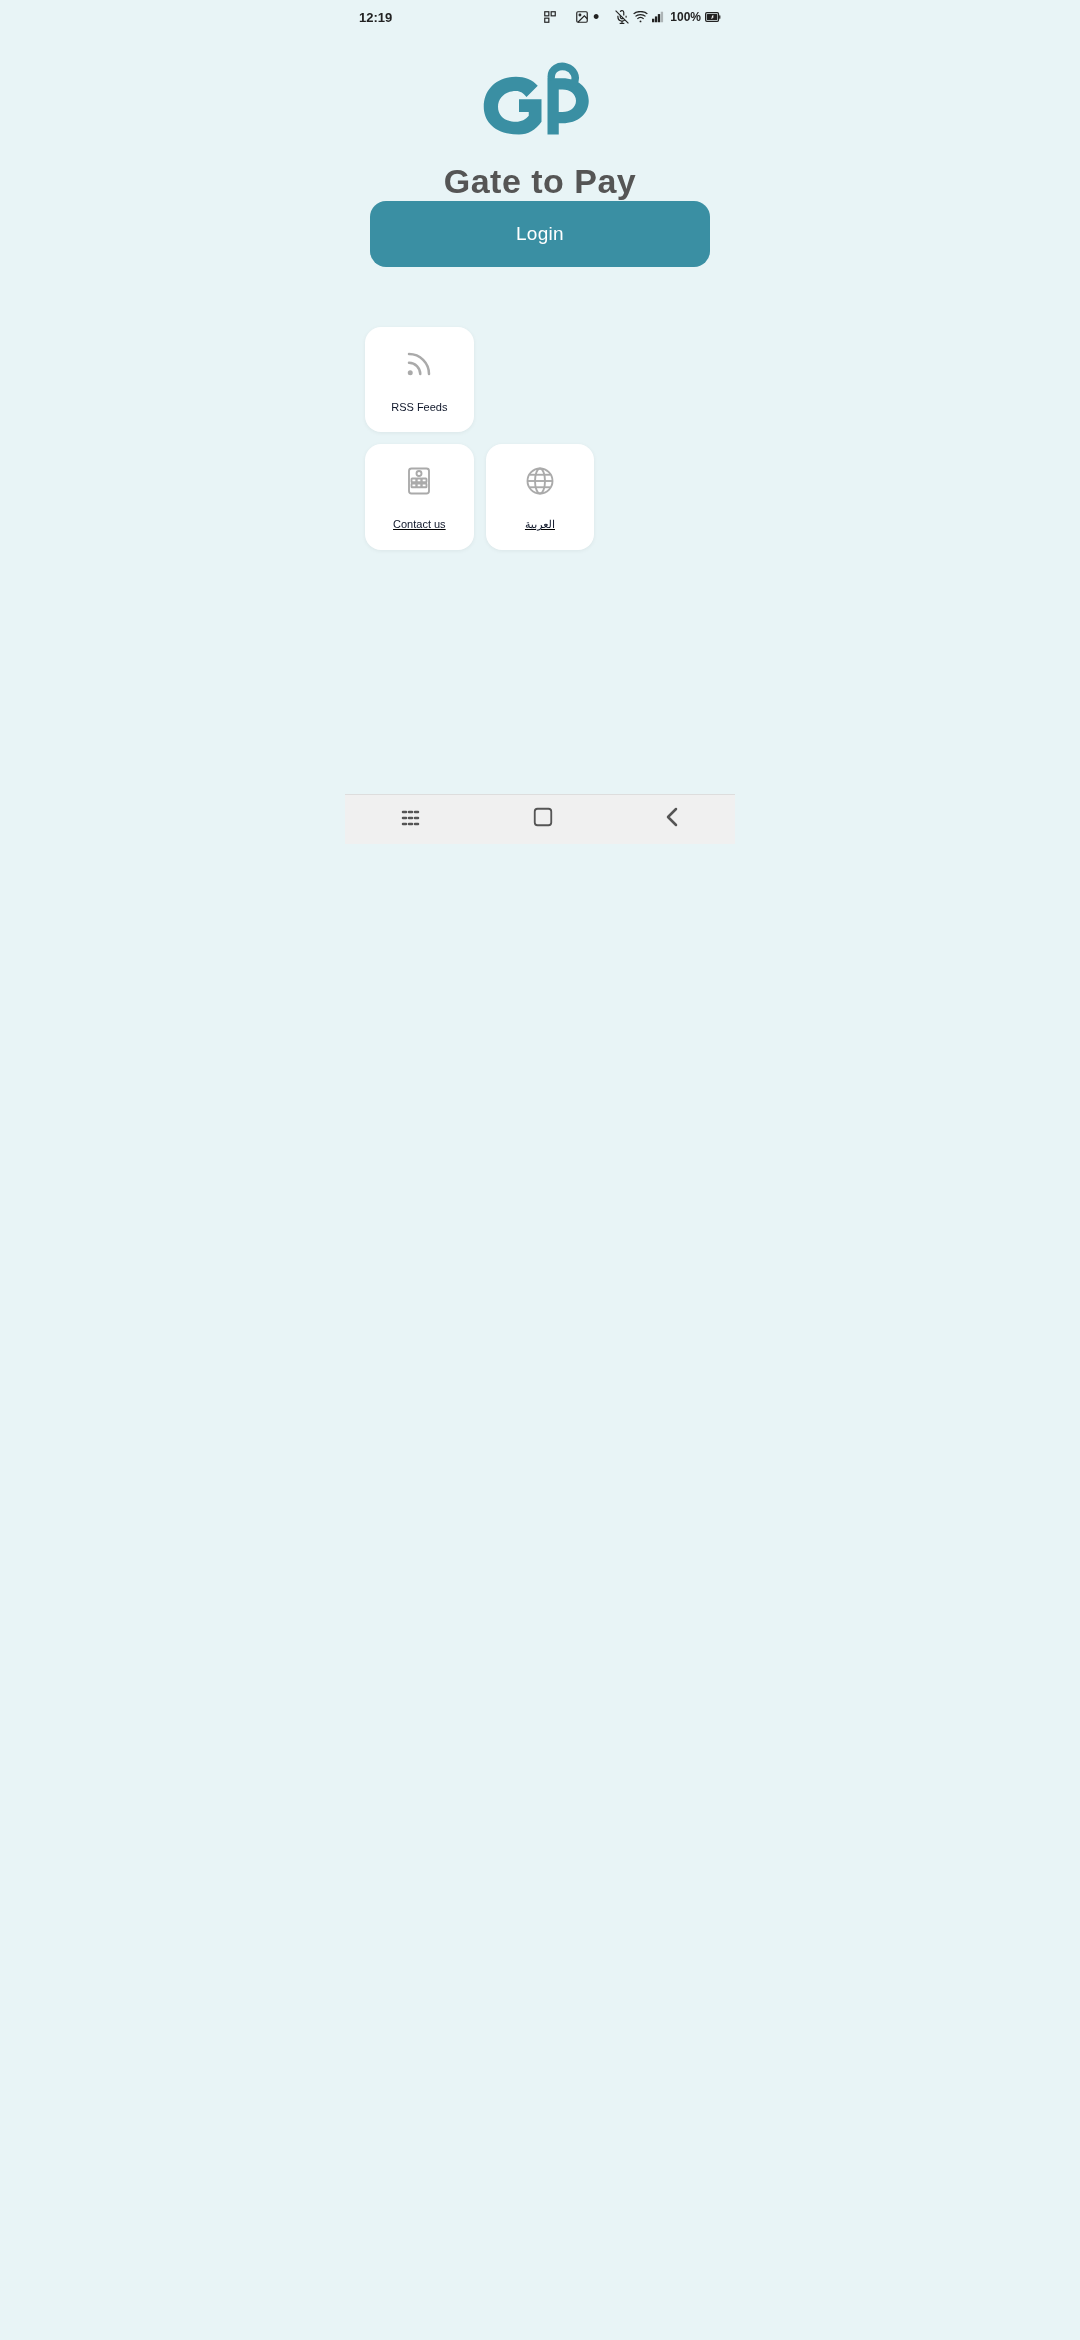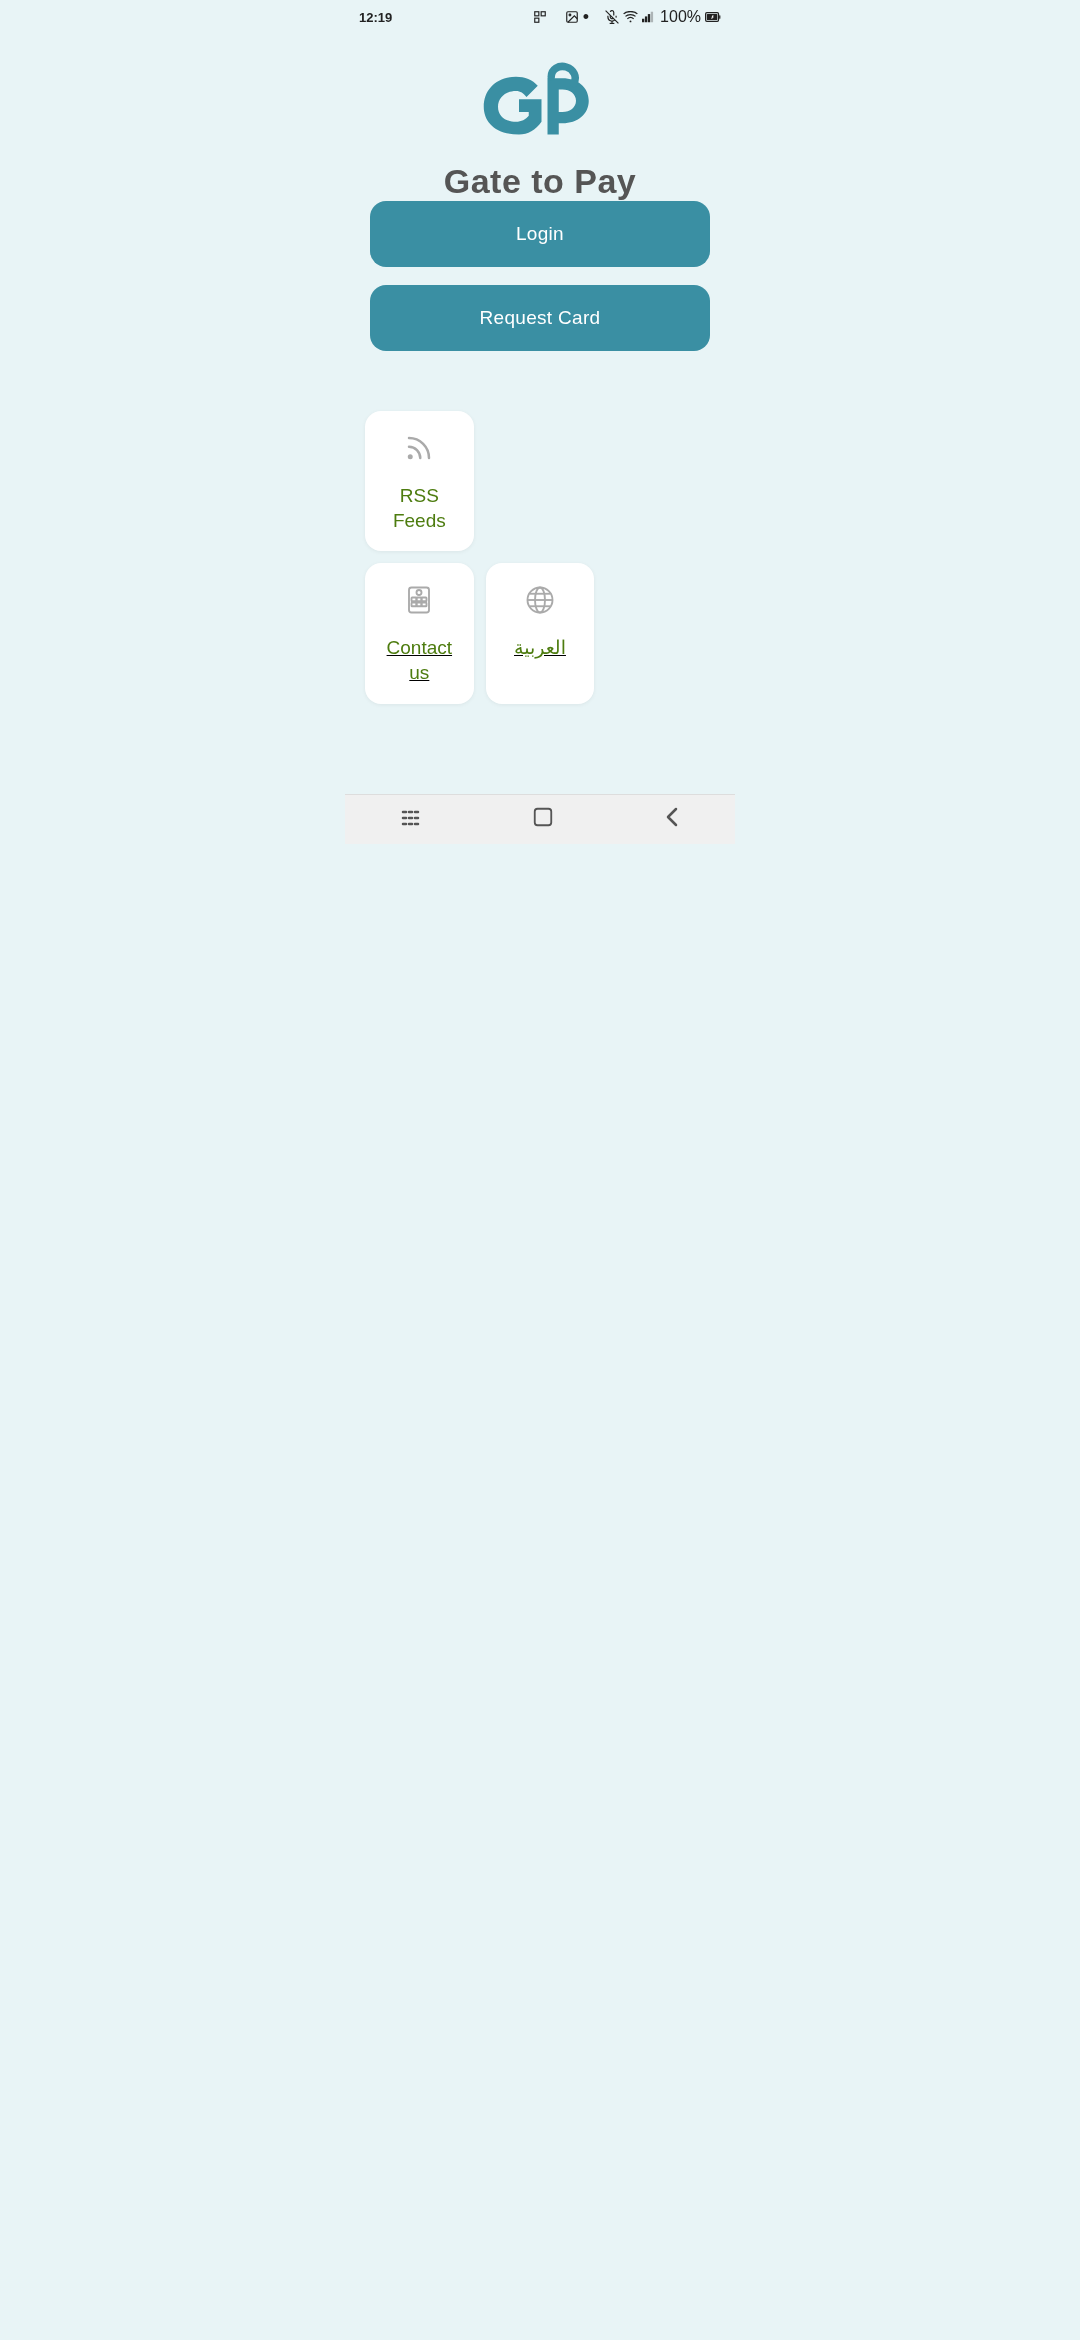--- a/index.html
+++ b/index.html
@@ -116,22 +116,22 @@
       cursor: pointer;
     }
 
     .card-icon {
       font-size: 28px;
       color: #aaa;
       line-height: 1;
     }
 
     .card-label {
-      font-size: 19px;
-      color: #4d7c0f;
+      font-size: 11px;
+      color: #0f172a;
       text-align: center;
       line-height: 1.3;
     }
 
     
     .bottom-nav {
       background-color: #f0f0f0;
       height: 50px;
       display: flex;
       justify-content: space-around;
@@ -185,21 +185,21 @@
       <path d="M4 8C8 4 16 4 20 8" stroke="#222" stroke-width="2" fill="none"></path>
       <path d="M7 12C10 9 14 9 17 12" stroke="#222" stroke-width="2" fill="none"></path>
       <circle cx="12" cy="16" r="1.5" fill="#222"></circle>
     </svg>
     <svg width="14" height="12" viewBox="0 0 24 18" fill="#222">
       <rect x="0" y="12" width="4" height="6"></rect>
       <rect x="5" y="8" width="4" height="10"></rect>
       <rect x="10" y="4" width="4" height="14"></rect>
       <rect x="15" y="0" width="4" height="18" opacity="0.3"></rect>
     </svg>
-    <span style="font-size:16px;font-weight:400;">100%</span>
+    <span style="font-size:12px;font-weight:700;">100%</span>
     <svg width="16" height="12" viewBox="0 0 26 16" fill="none">
       <rect x="1" y="1" width="21" height="14" rx="2" stroke="#222" stroke-width="2"></rect>
       <rect x="3" y="3" width="17" height="10" rx="1" fill="#222"></rect>
       <rect x="23" y="5" width="2" height="6" rx="1" fill="#222"></rect>
       <line x1="13" y1="5" x2="11" y2="11" stroke="white" stroke-width="1.5"></line>
       <line x1="11" y1="8" x2="14" y2="8" stroke="white" stroke-width="1.5"></line>
     </svg>
   </div>
 </div>
 
@@ -212,21 +212,20 @@
 
       <path d="M 90 20 L 110 20 C 130 20 145 32 145 50 C 145 68 130 80 110 80 L 105 80 L 105 95 L 90 95 Z M 105 35 L 105 65 L 110 65 C 120 65 128 59 128 50 C 128 41 120 35 110 35 Z" fill="#3a8fa3"></path>
 
       <path d="M 95 18 C 95 8 105 2 115 5 C 125 8 130 18 125 27" stroke="#3a8fa3" stroke-width="10" fill="none" stroke-linecap="round"></path>
     </svg>
     <span class="logo-text">Gate to Pay</span>
   </div>
 
   <div class="btn-group">
     <button class="main-btn">Login</button>
-    <button class="main-btn">Request Card</button>
   </div>
 
   <div class="grid-section">
 
     <div class="grid-card">
       <span class="card-icon">
         <svg width="30" height="30" viewBox="0 0 24 24" fill="none" stroke="#aaa" stroke-width="2" stroke-linecap="round">
           <path d="M4 11a9 9 0 0 1 9 9"></path>
           <path d="M4 4a16 16 0 0 1 16 16"></path>
           <circle cx="5" cy="19" r="1" fill="#aaa"></circle>

